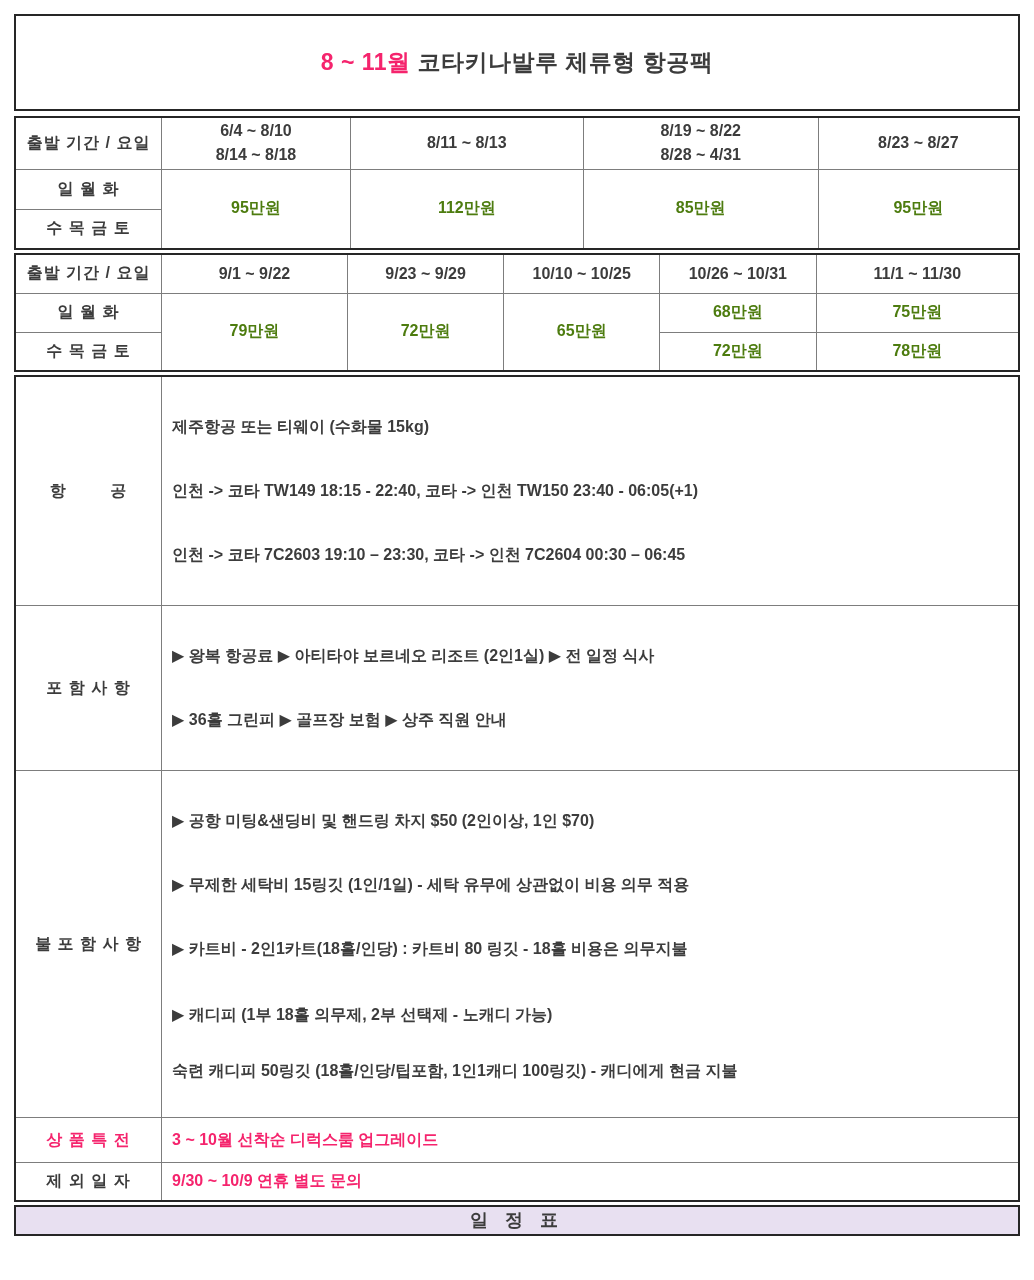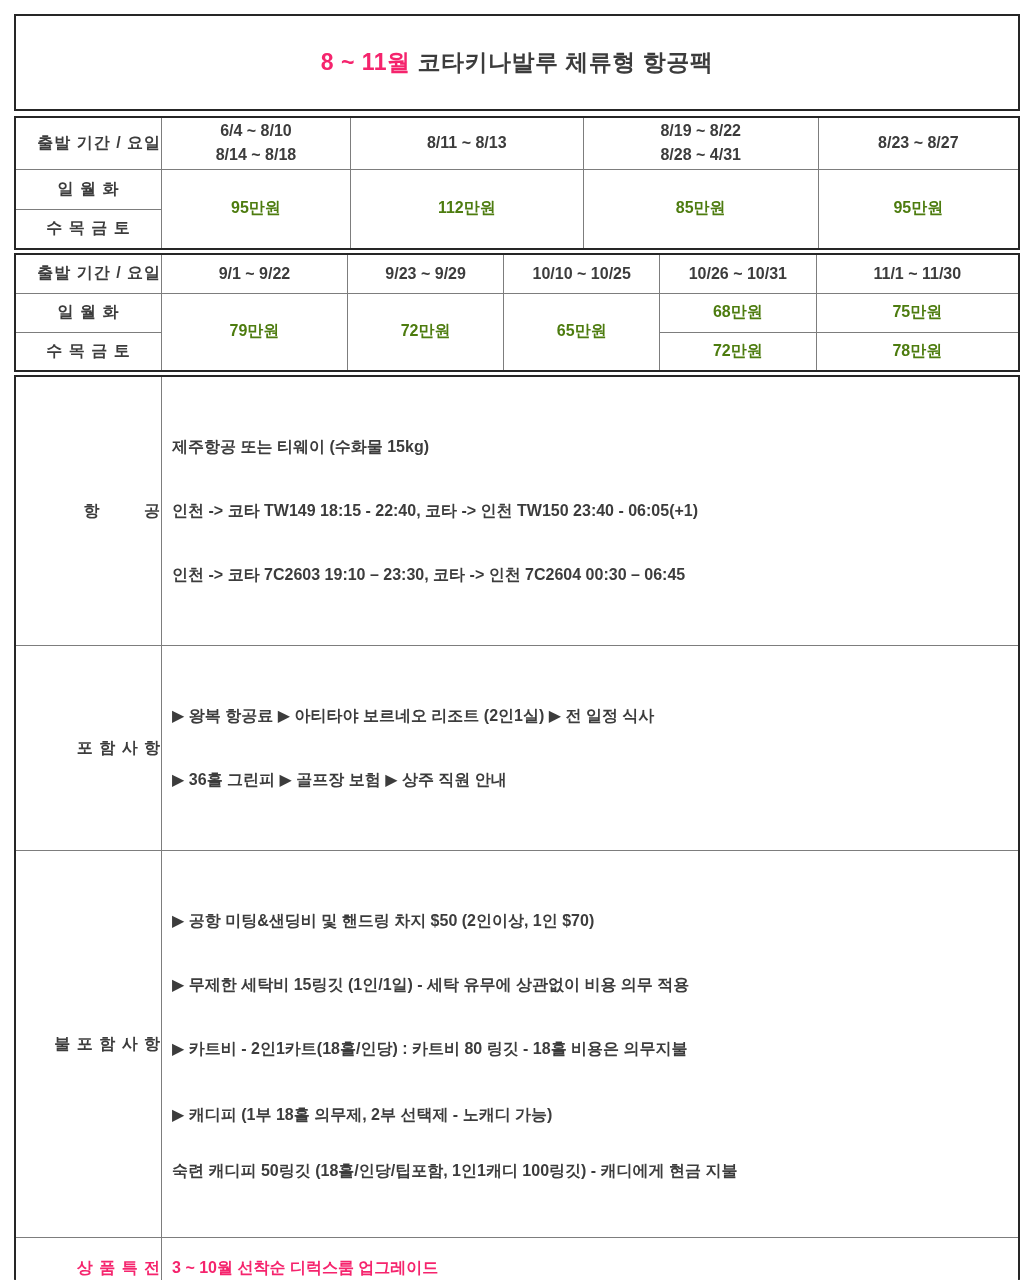--- a/index.html
+++ b/index.html
@@ -43,24 +43,24 @@
     vertical-align: middle;
     white-space: pre-wrap;
   }
   table.boxed { border: 2px solid #262626; }
   table.boxed td { font-size: 16px; }
   .period { font-size: 17px; line-height: 24px; }
   .l2:empty { display: none; }
   .daylbl { font-size: 16px; letter-spacing: 1px; }
   .price { font-size: 20px; color: #4d7c0f; }
   
-  .lbl { font-size: 16px; letter-spacing: 1px; white-space: pre-wrap; text-align: right; }
+  .lbl { font-size: 16px; letter-spacing: 1px; white-space: pre-wrap; }
   td.content {
     text-align: left;
-    padding: 20px 10px;
+    padding: 0 10px;
     font-size: 14.5px;
   }
   .iline { line-height: 28px; }
   .iline.tight { line-height: 20px; }
   
   .banner {
     border: 2px solid #262626;
     background: #e8e0f1;
     height: 31px;
     display: flex;

